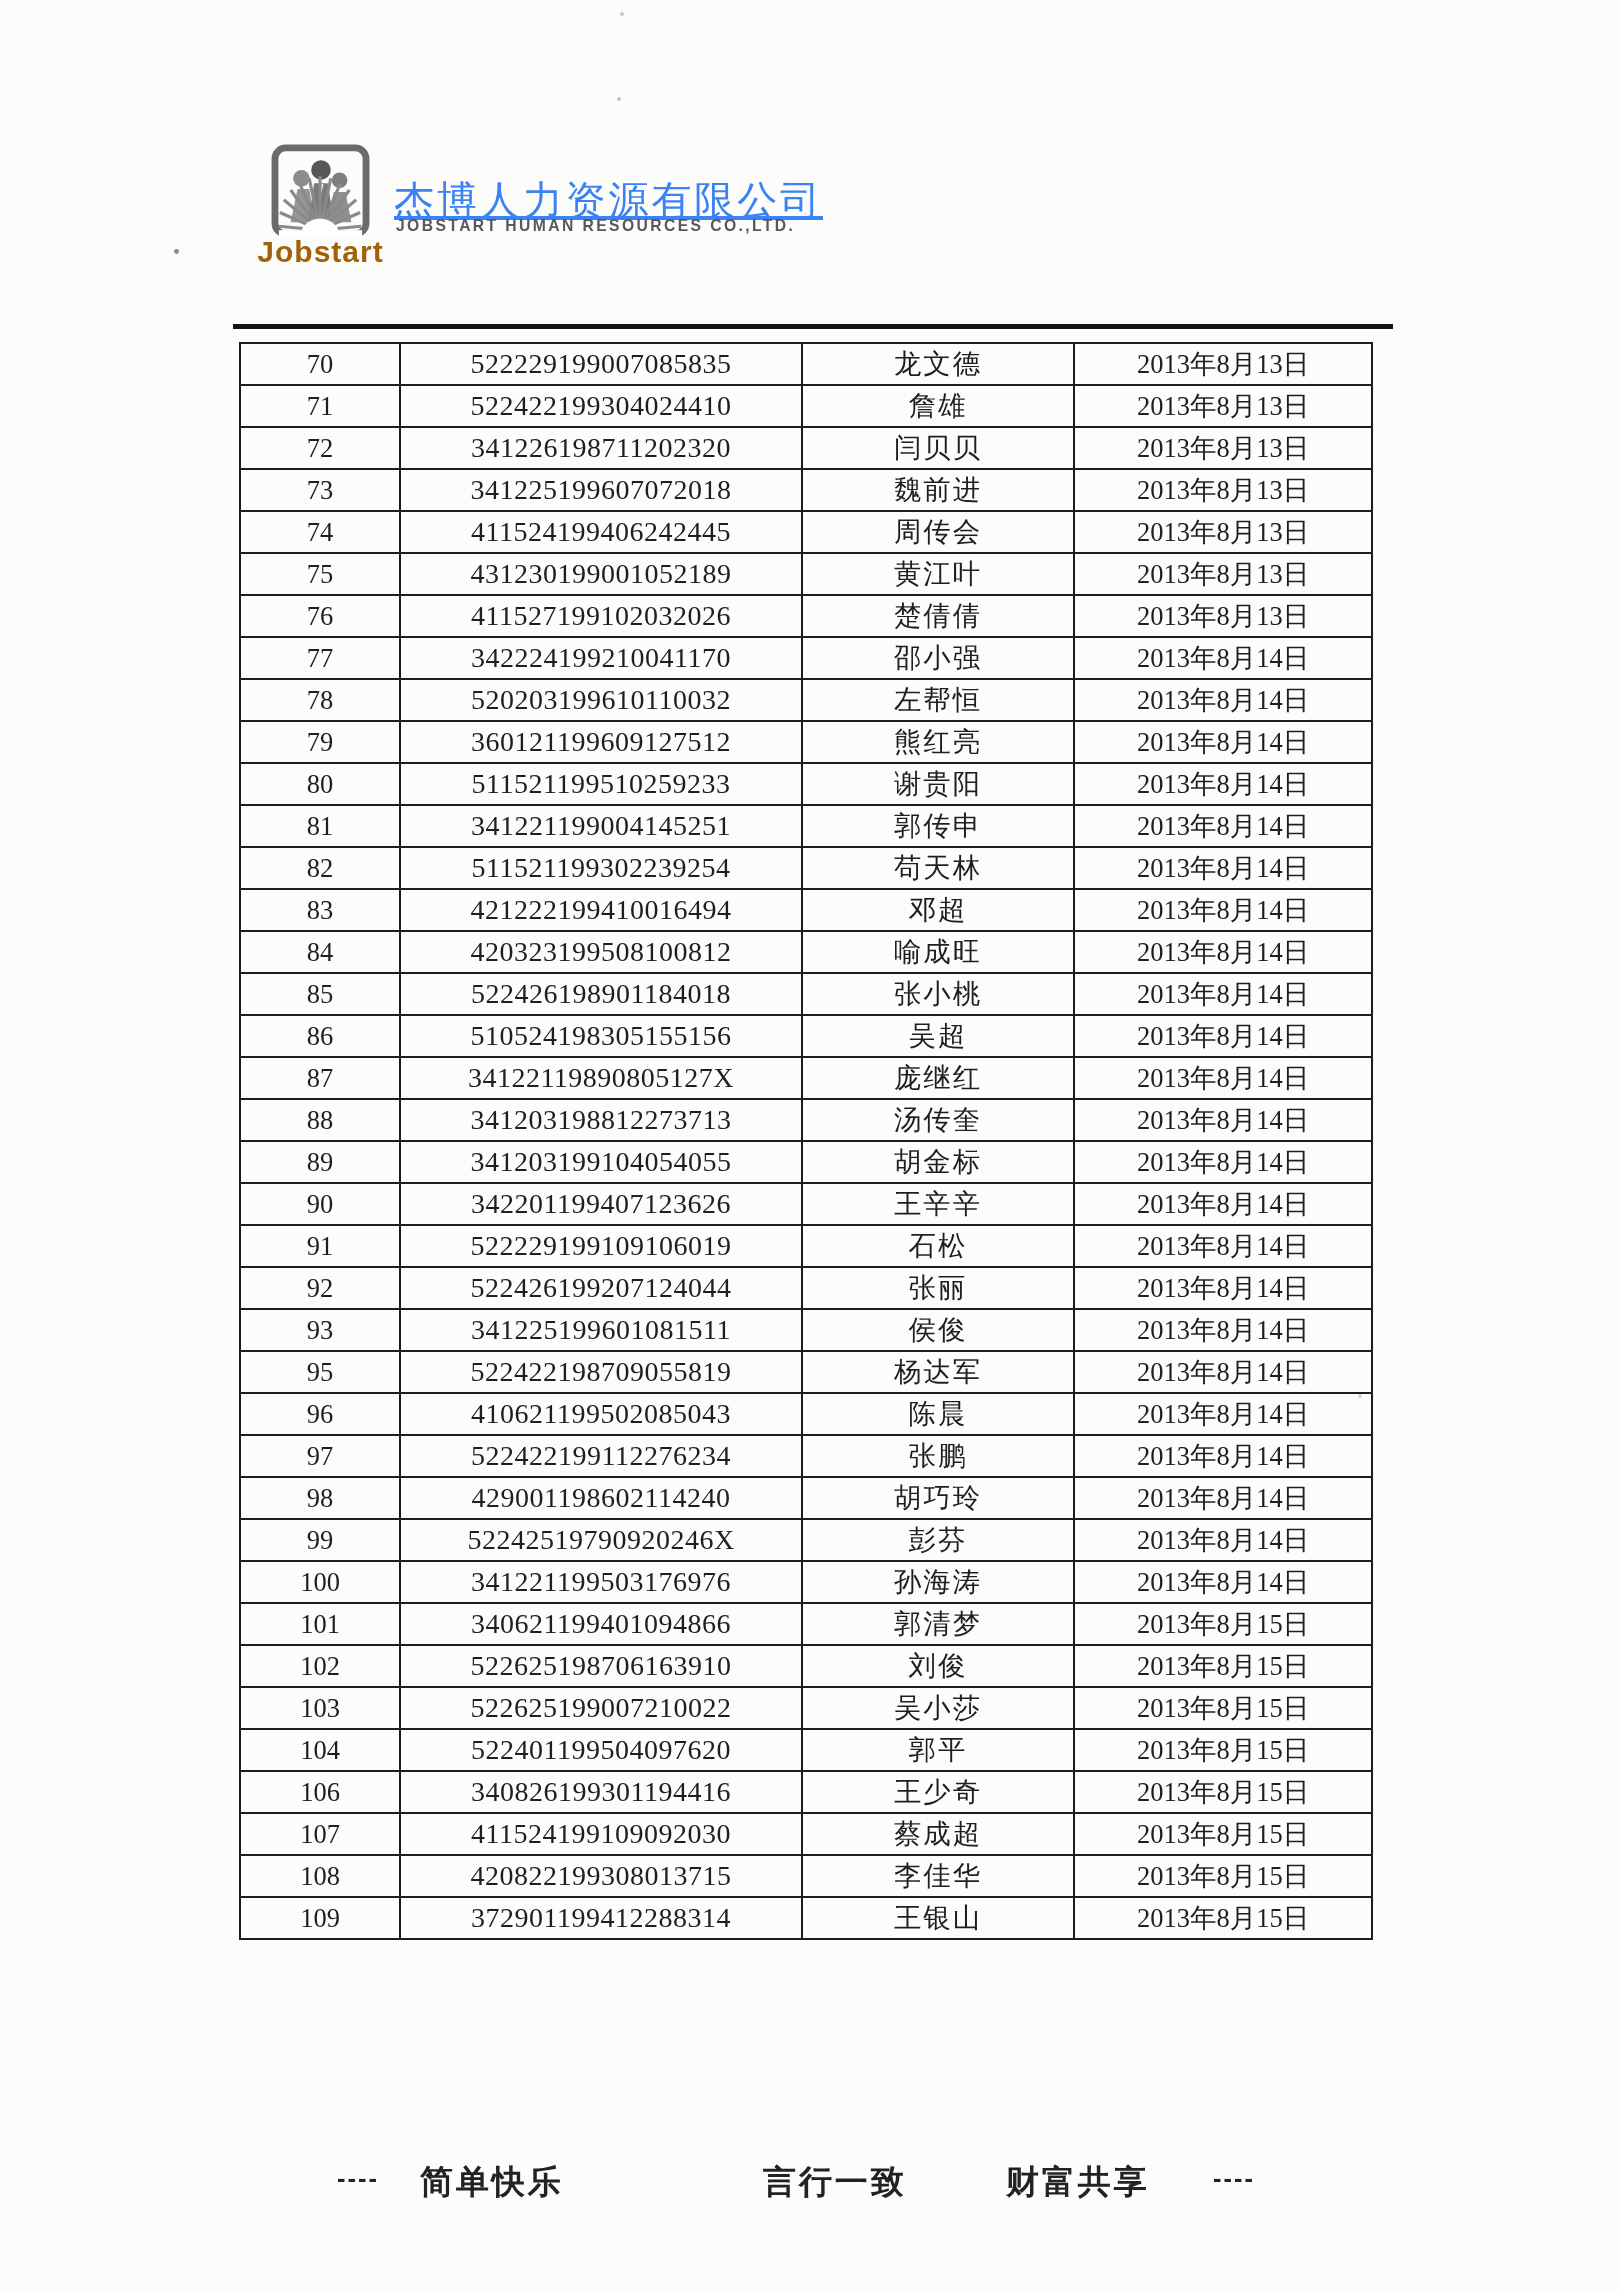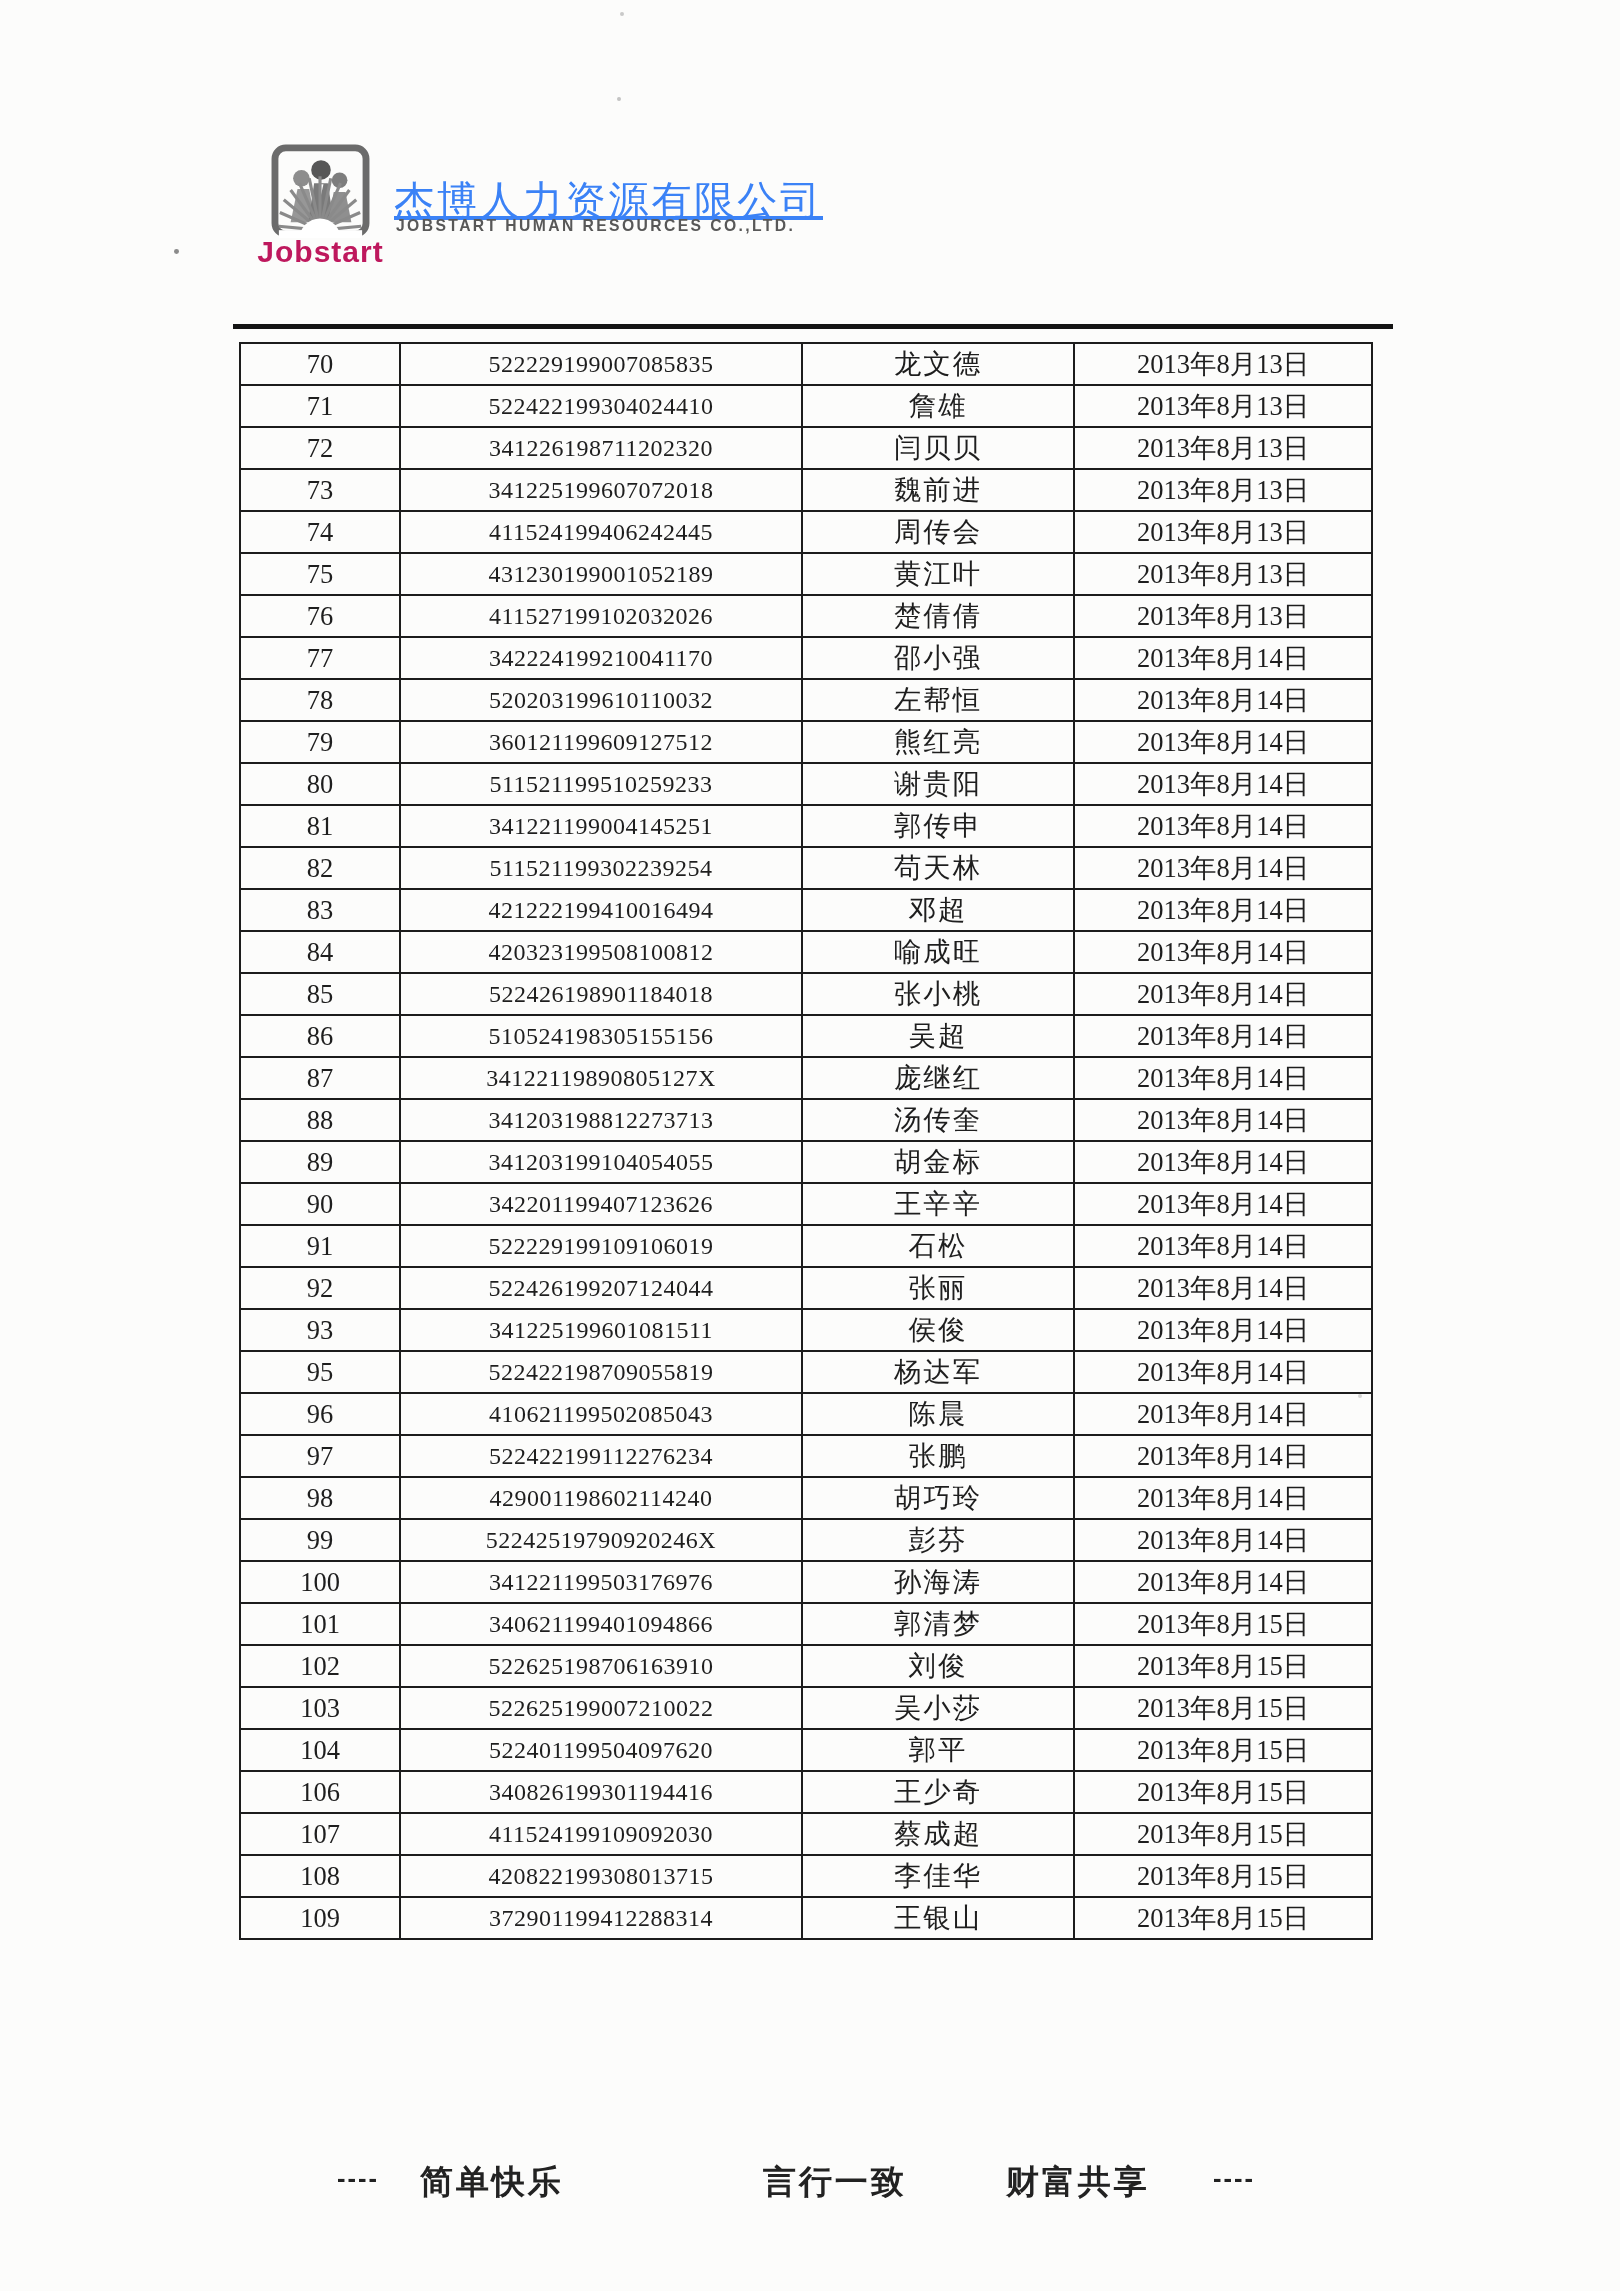--- a/index.html
+++ b/index.html
@@ -24,21 +24,21 @@
   }
   .logo-brand{
     position:absolute;
     left:257px; top:235px;
     width:127px;
     text-align:center;
     font-family:"Liberation Sans", sans-serif;
     font-weight:bold;
     font-size:30px;
     letter-spacing:1px;
-    color:#be185d;
+    color:#a16207;
   }
   .company-cn{
     position:absolute;
     left:394px; top:173px;
     font-family:"Liberation Sans", sans-serif;
     font-size:40px;
     font-weight:500;
     letter-spacing:2.9px;
     color:#3b82f6;
     white-space:nowrap;
@@ -75,21 +75,21 @@
     border:2px solid #1c1c1c;
     height:40px;
     padding:0;
     text-align:center;
     vertical-align:middle;
     color:#1e1e1e;
     overflow:hidden;
     white-space:nowrap;
   }
   td.c-no   {font-size:26.5px;}
-  td.c-id   {font-size:24px; letter-spacing:0.5px;}
+  td.c-id   {font-size:28px; letter-spacing:0.5px;}
   td.c-name {font-size:27.4px; letter-spacing:2px;margin-top:22px;}
   td.c-date {font-size:26.5px;}
   
   .footer-item{
     position:absolute;
     top:2160px;
     font-size:33px;
     font-weight:bold;
     letter-spacing:2.9px;
     color:#222;

